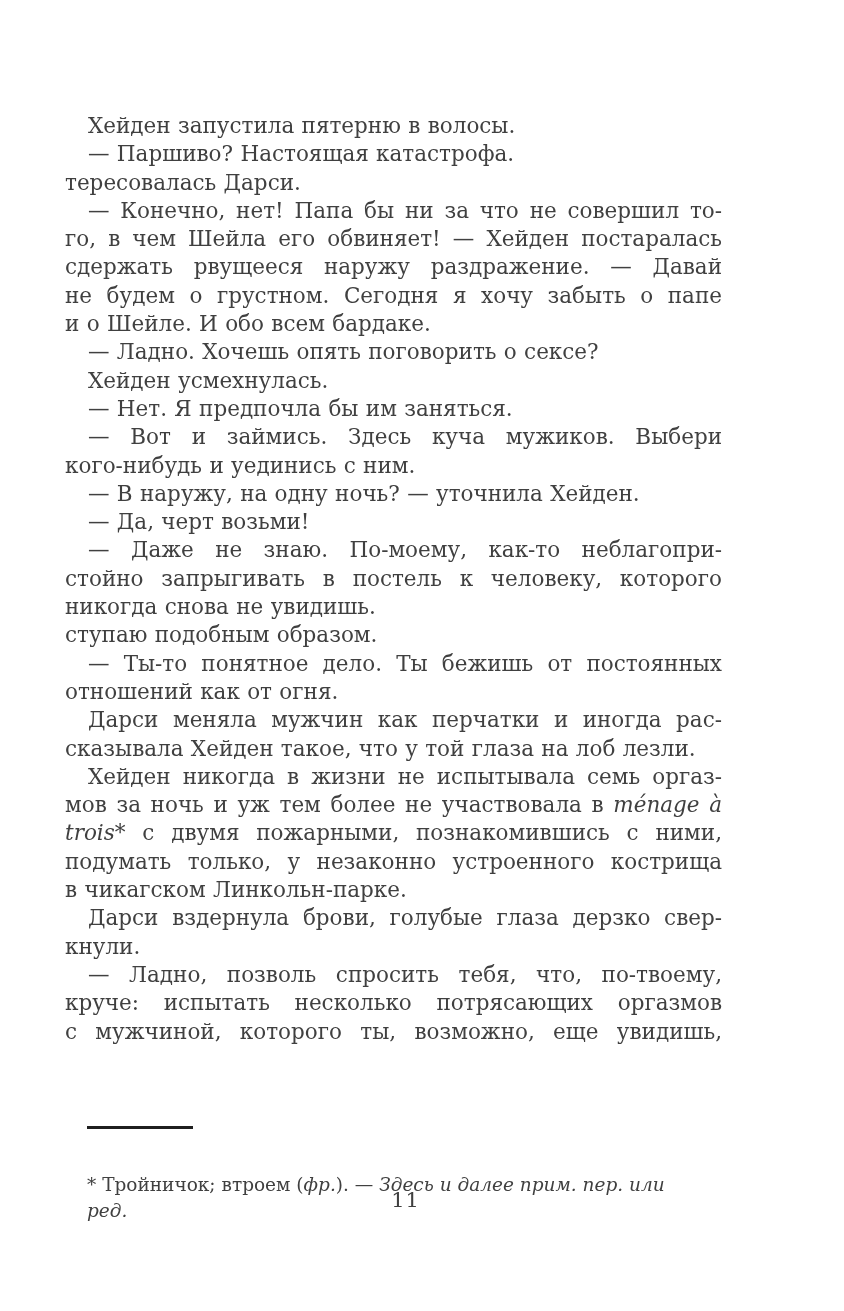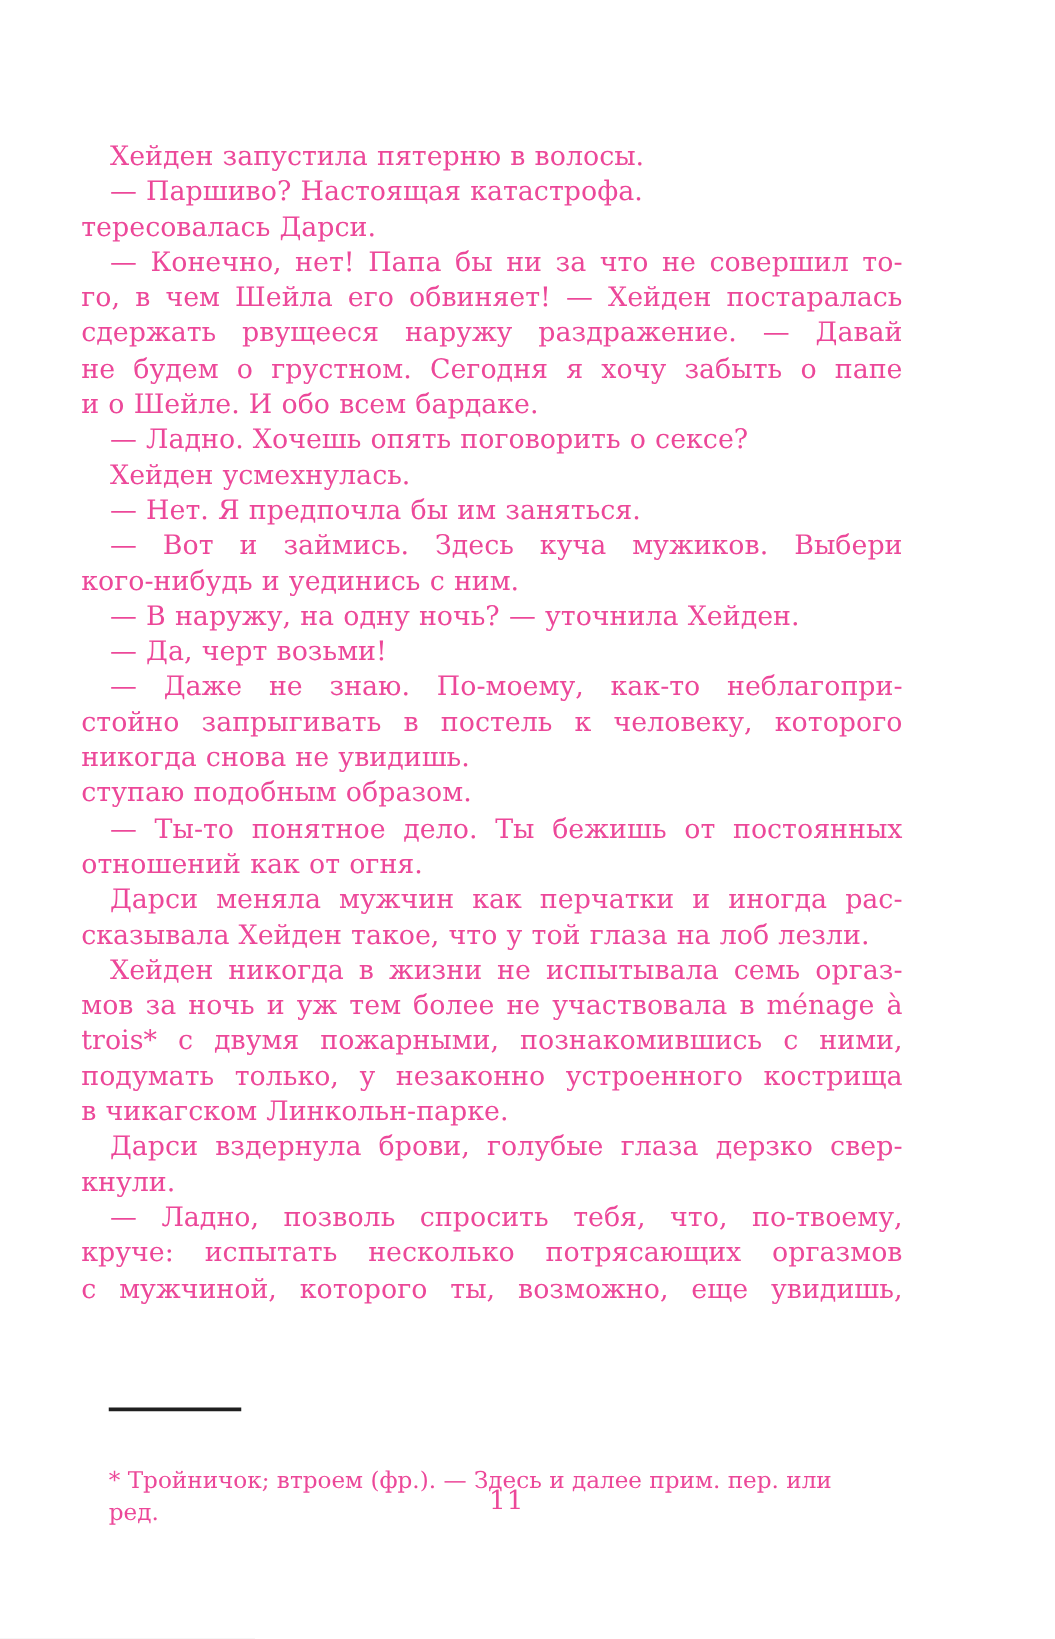--- a/index.html
+++ b/index.html
@@ -1,36 +1,36 @@
 <!DOCTYPE html>
 <html><head>
 <meta charset="utf-8">
 <style>
   html,body{margin:0;padding:0;background:#e9e9e9;}
   .page{
     position:relative;
     width:844px;height:1311px;
     background:#ffffff;
     font-family:"DejaVu Serif","Liberation Serif",serif;
-    color:#ec4899;
+    color:#404040;
     overflow:hidden;
   }
   .text-block{
     position:absolute;
     left:65px;top:112px;
     width:657px;
     font-size:21.5px;
     line-height:28.3px;
     word-spacing:0.5px;
   }
   .line{white-space:normal;}
   .line.fill{text-align:justify;text-align-last:justify;}
   .line.nofill{text-align:left;}
   .line.indent{text-indent:23px;}
-  .it{}
+  .it{font-style:italic;}
   .footnote-rule{
     position:absolute;
     left:87px;top:1126px;
     width:106px;height:3px;
     background:#1f1f1f;
   }
   .footnote{
     position:absolute;
     left:87px;top:1172px;
     width:600px;

